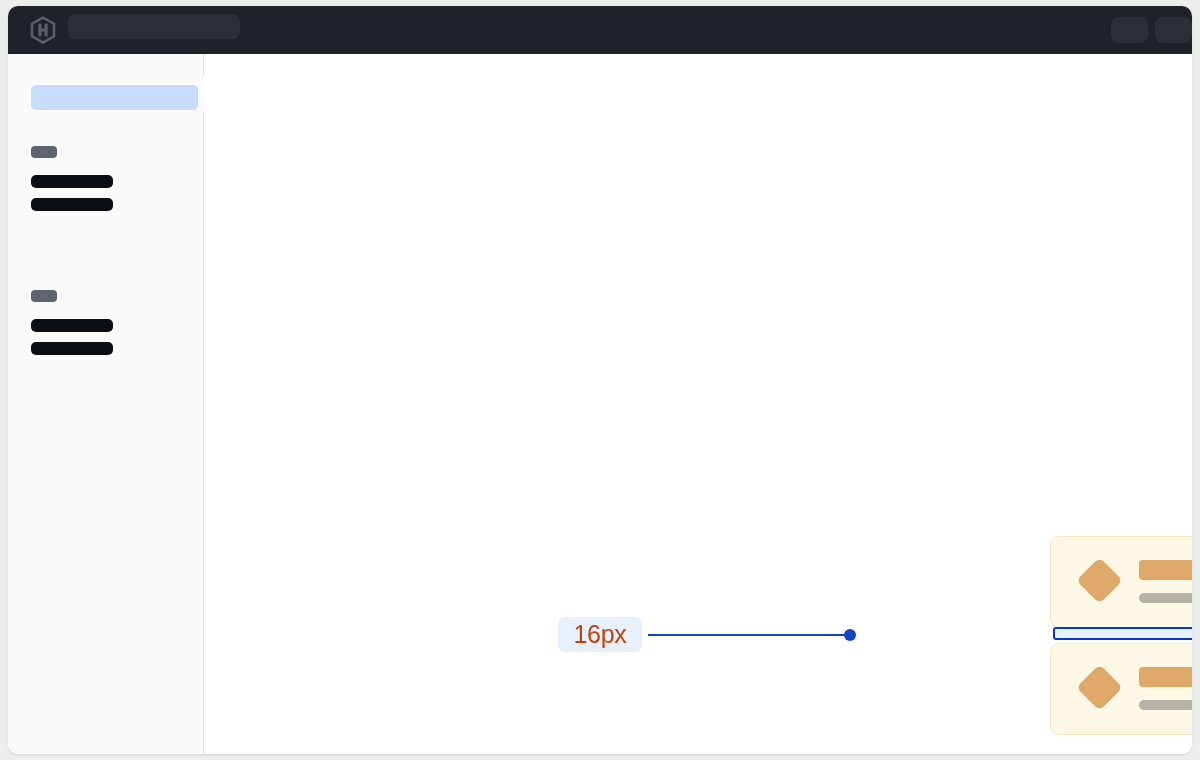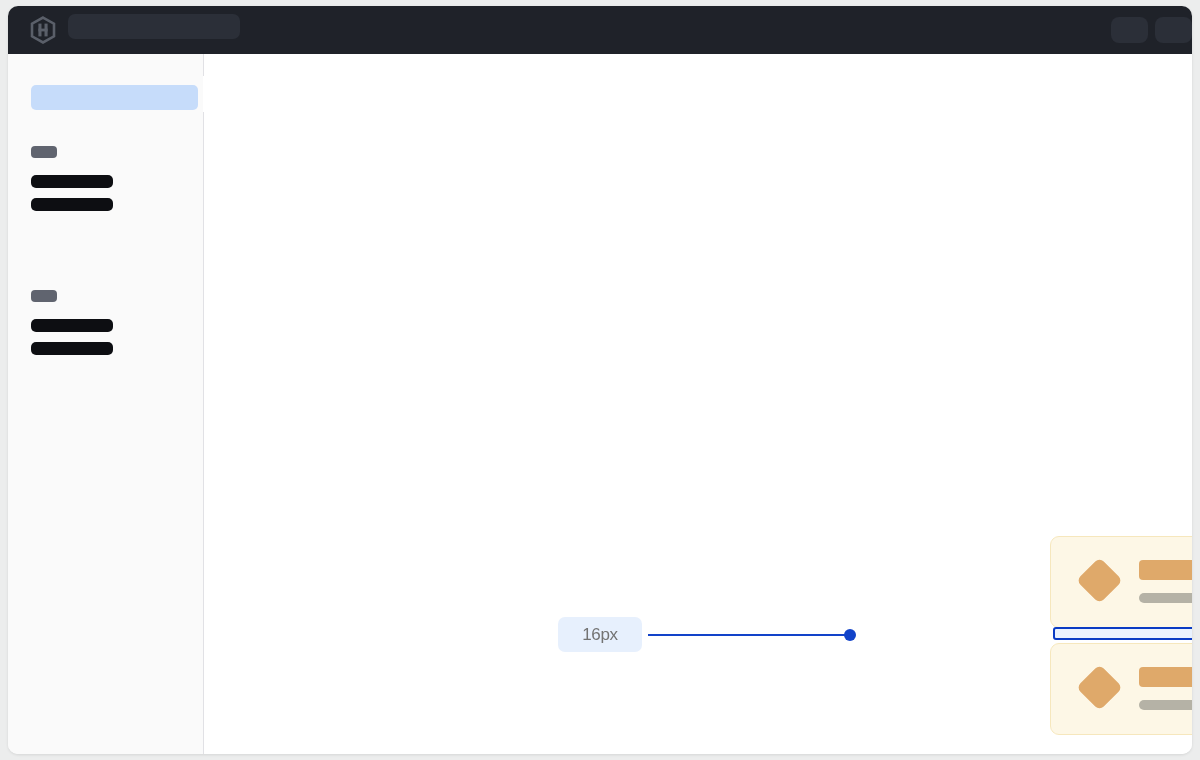--- a/index.html
+++ b/index.html
@@ -198,22 +198,22 @@
     top: 563px;
     width: 84px;
     height: 35px;
     background: #e7f0fd;
     border-radius: 7px;
     display: flex;
     align-items: center;
     justify-content: center;
   }
   #measure-value-text {
-    color: #737373;
-    font-size: 17px;
+    color: #c2410c;
+    font-size: 25px;
     font-family: "Liberation Sans", sans-serif;
     letter-spacing: -0.3px;
   }
 </style>
 </head>
 <body>
 
 <div id="app-window">
 
   <div id="top-bar">

